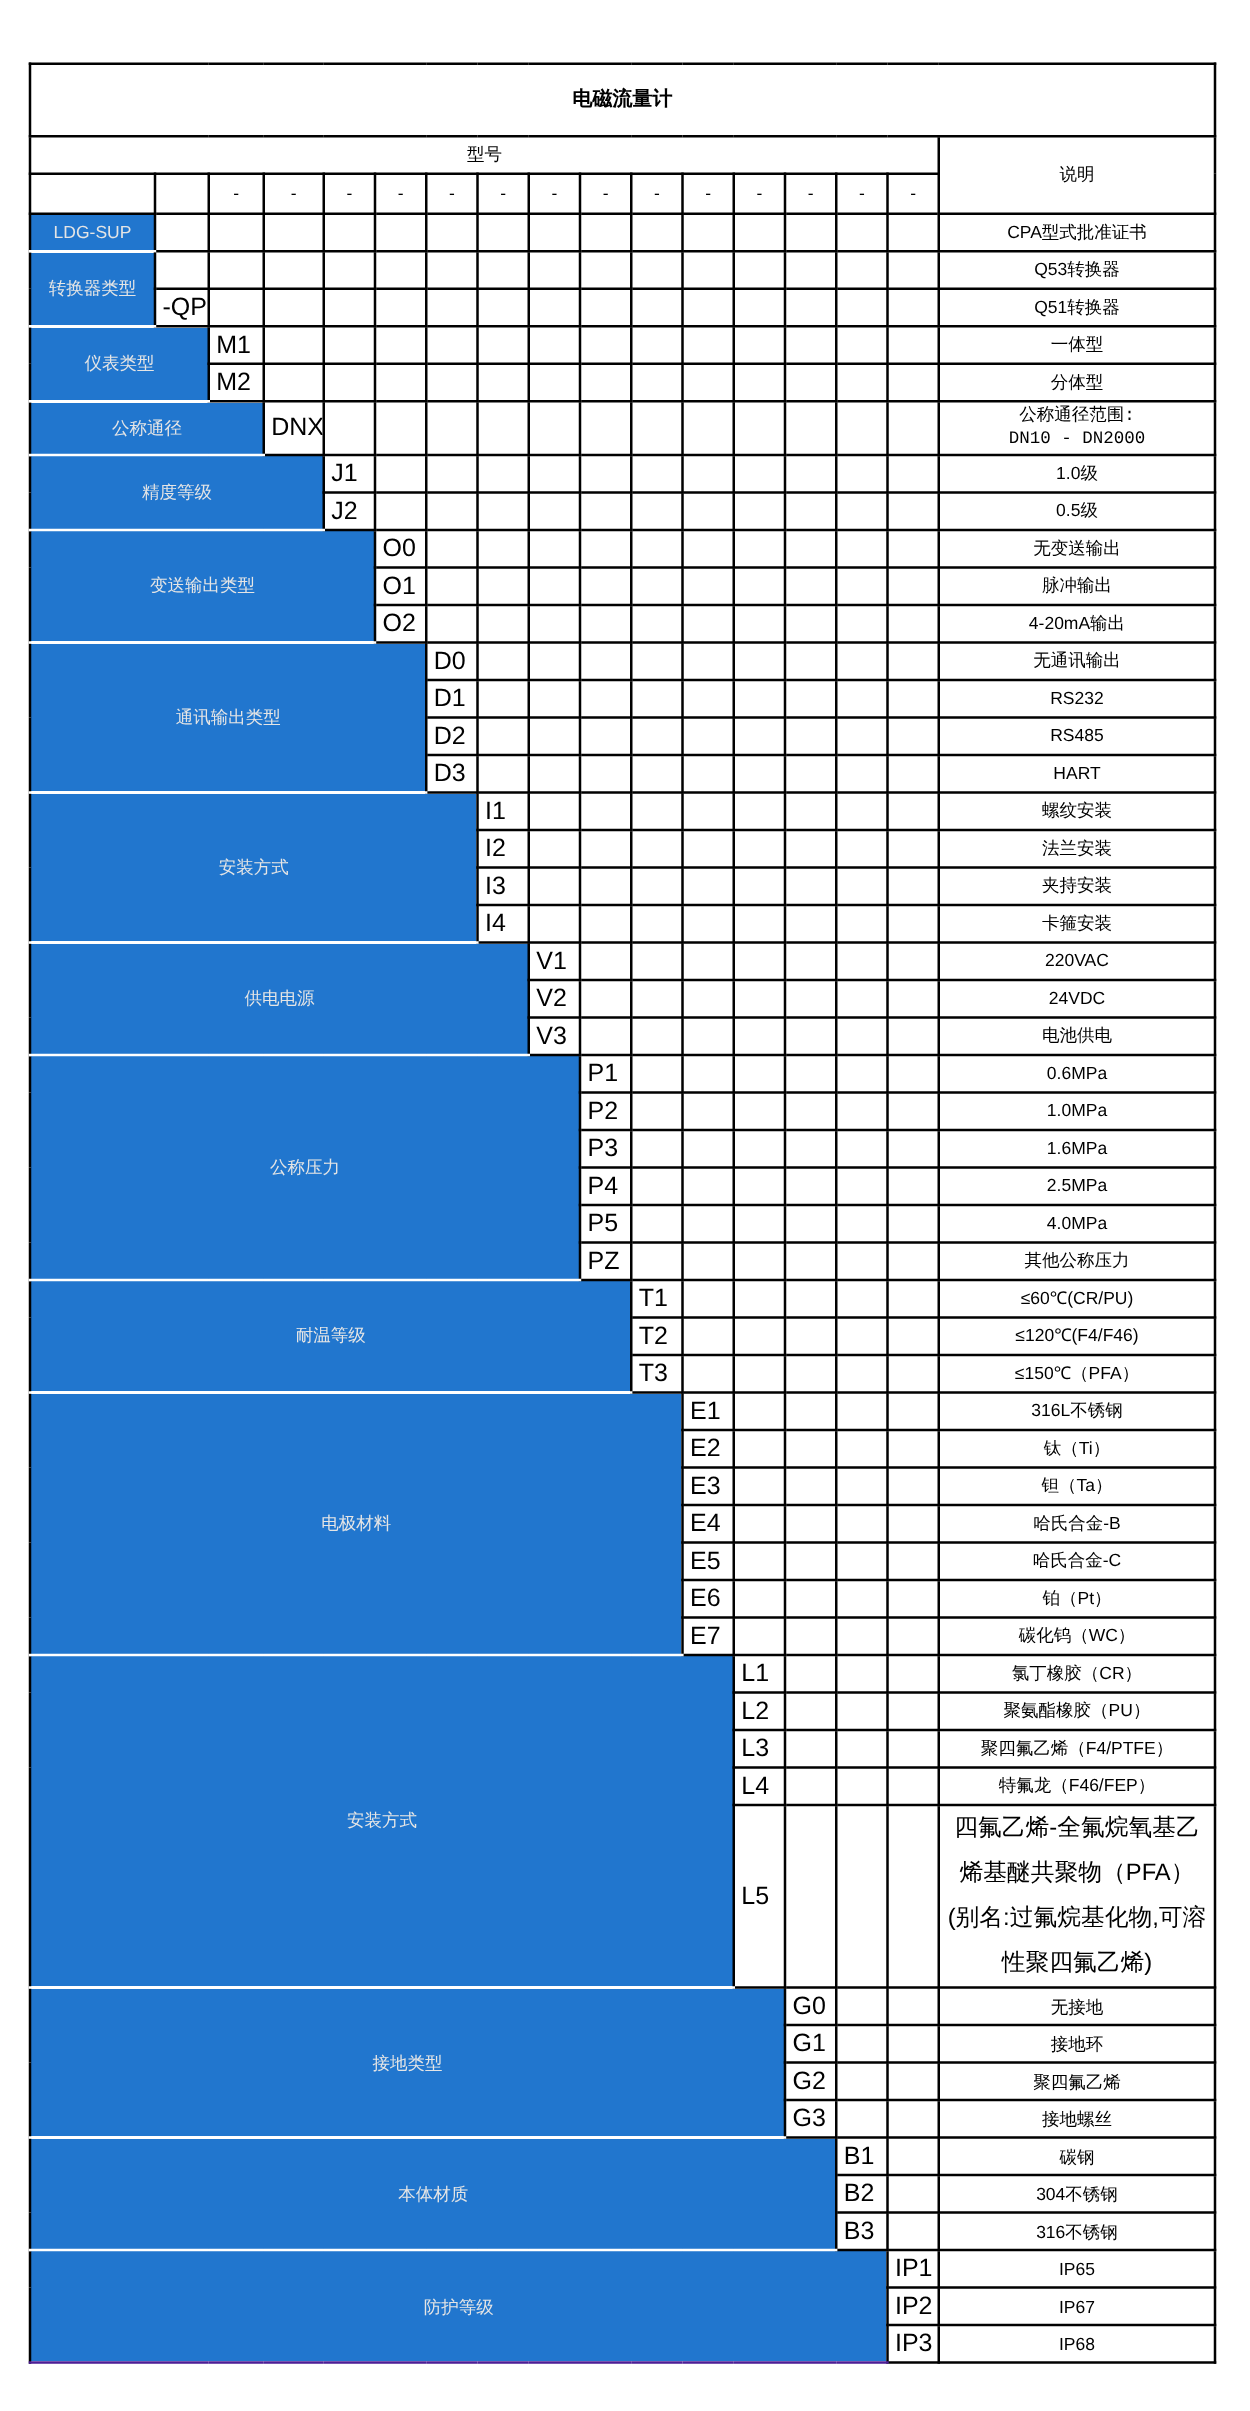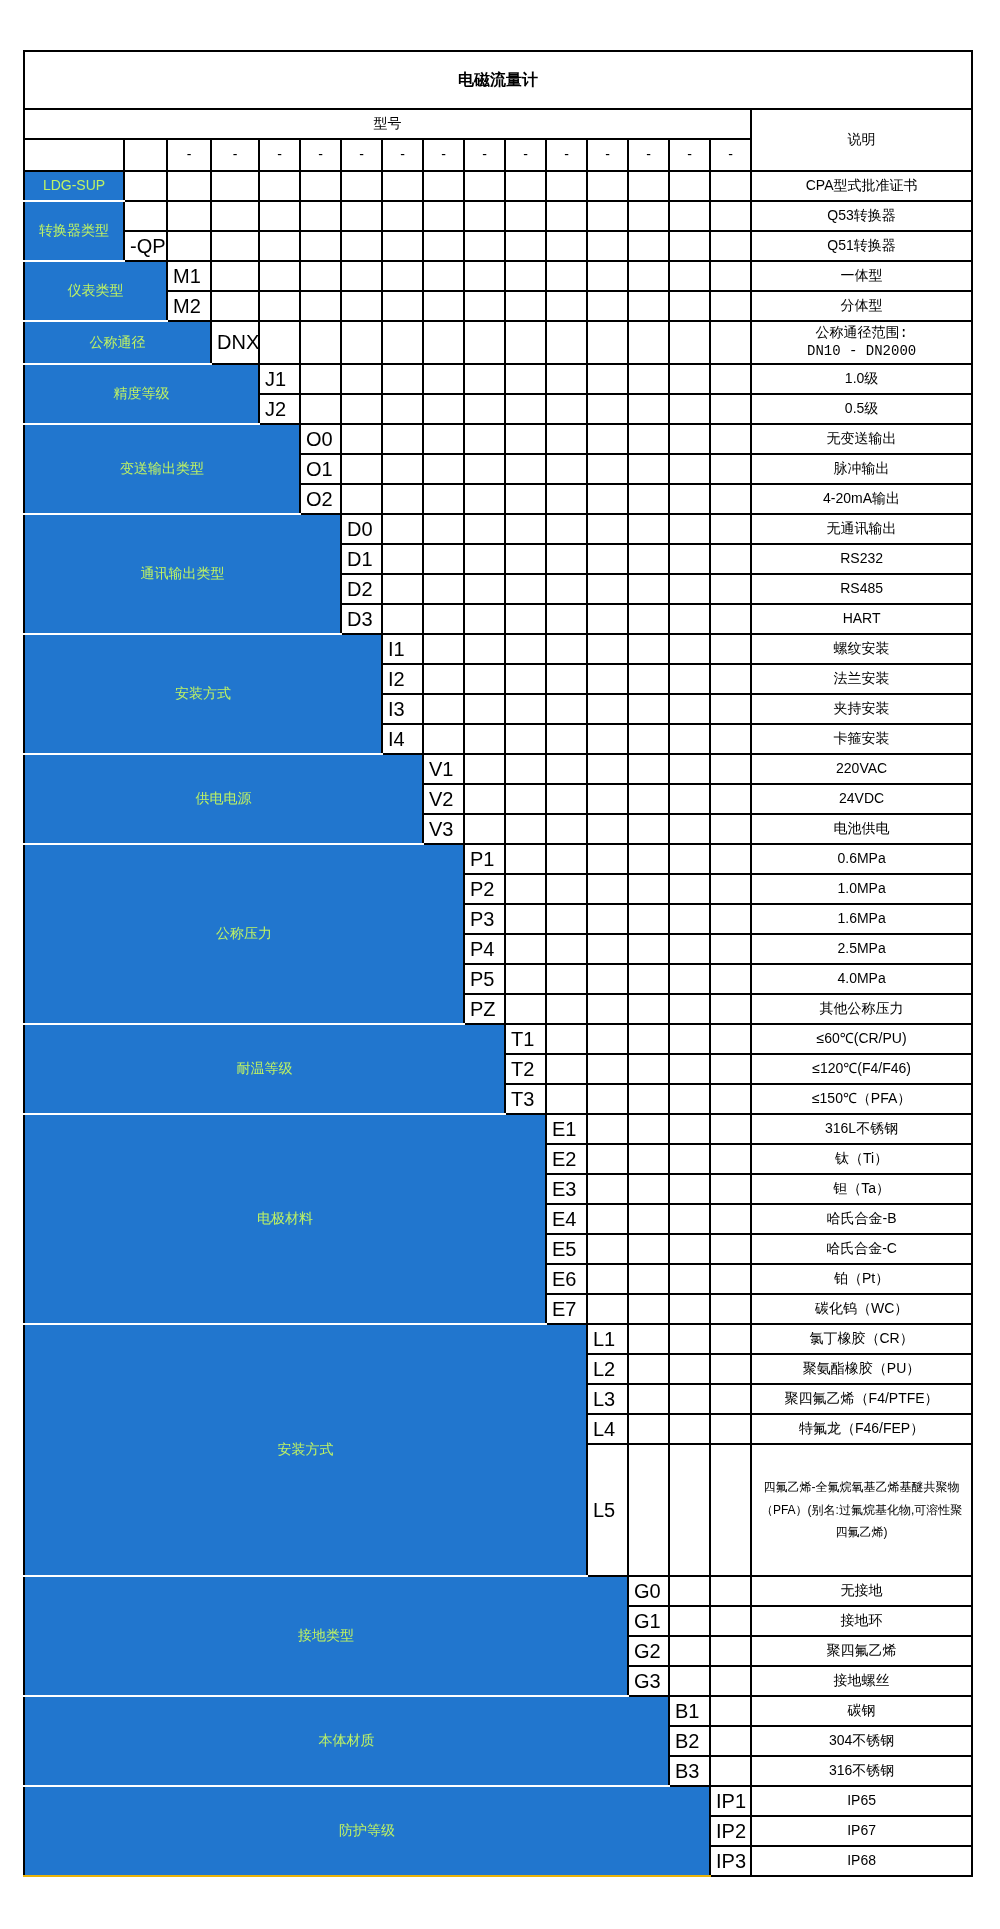--- a/index.html
+++ b/index.html
@@ -6,26 +6,26 @@
   body{width:1000px;height:1929px;position:relative;font-family:"Liberation Sans",sans-serif;color:#000;}
   .wrap{position:absolute;left:23px;top:50px;}
   table{border-collapse:collapse;table-layout:fixed;width:950px;}
   td{border:2px solid #000;font-size:14px;text-align:center;vertical-align:middle;padding:0;overflow:hidden;line-height:1.25;}
   td.title-cell{height:56px;font-weight:bold;font-size:16px;text-align:center;}
   tr.model-row{height:30px;}
   tr.dash-row{height:32px;}
   tr.r{height:30px;}
   tr.r-tall{height:43px;}
   tr.r-xtall{height:132px;}
-  td.blue{background:#2176CE;color:#bef264;border-top:2px solid #fff;border-bottom:2px solid #fff;border-left:2px solid #000;border-right:2px solid #000;font-size:14px;}
-  td.blue.last{border-bottom:2px solid #eab308;}
+  td.blue{background:#2176CE;color:#e5e5e5;border-top:2px solid #fff;border-bottom:2px solid #fff;border-left:2px solid #000;border-right:2px solid #000;font-size:14px;}
+  td.blue.last{border-bottom:2px solid #4c1d95;}
   td.code{text-align:left;padding-left:5px;font-size:20px;}
   td.desc{padding:0 6px;}
   td.pre{white-space:pre-line;font-family:Liberation Mono, monospace;}
-  td.small{font-size:12px;line-height:1.9;margin-left:48px;}
+  td.small{font-size:19px;line-height:1.9;margin-left:48px;}
 </style>
 </head>
 <body>
 
 <div class="wrap">
   <table>
     <colgroup>
       <col style="width:100px">
         <col style="width:43px">
         <col style="width:44px">

